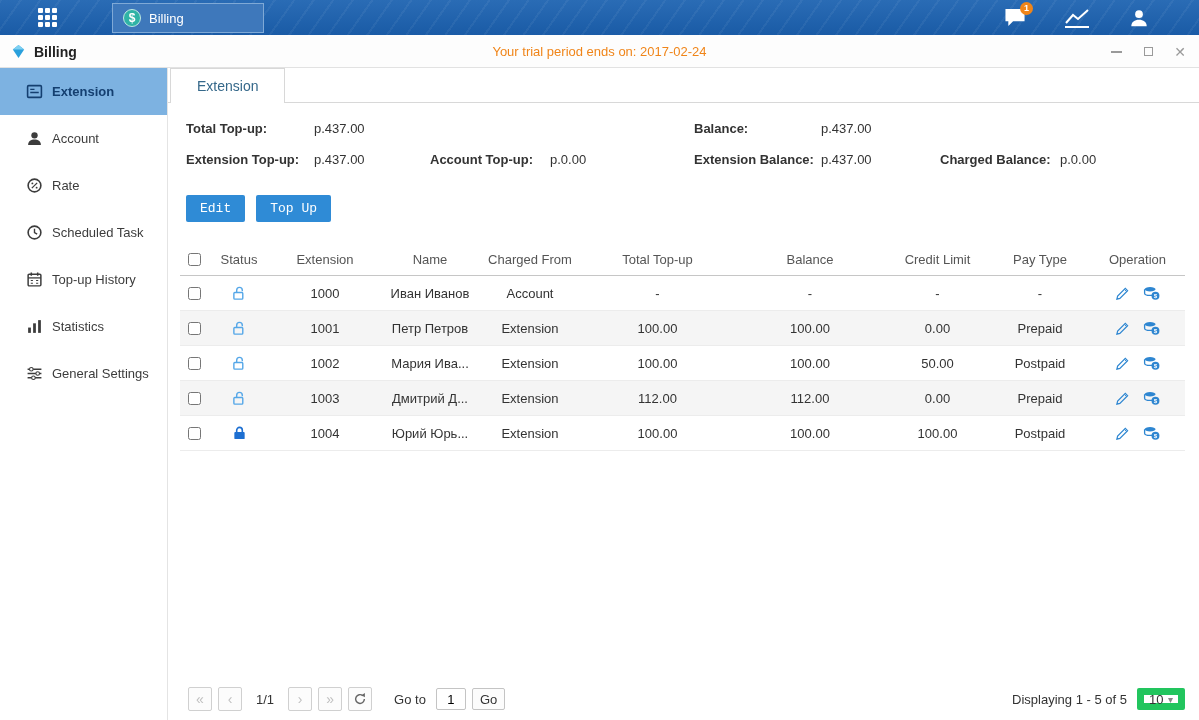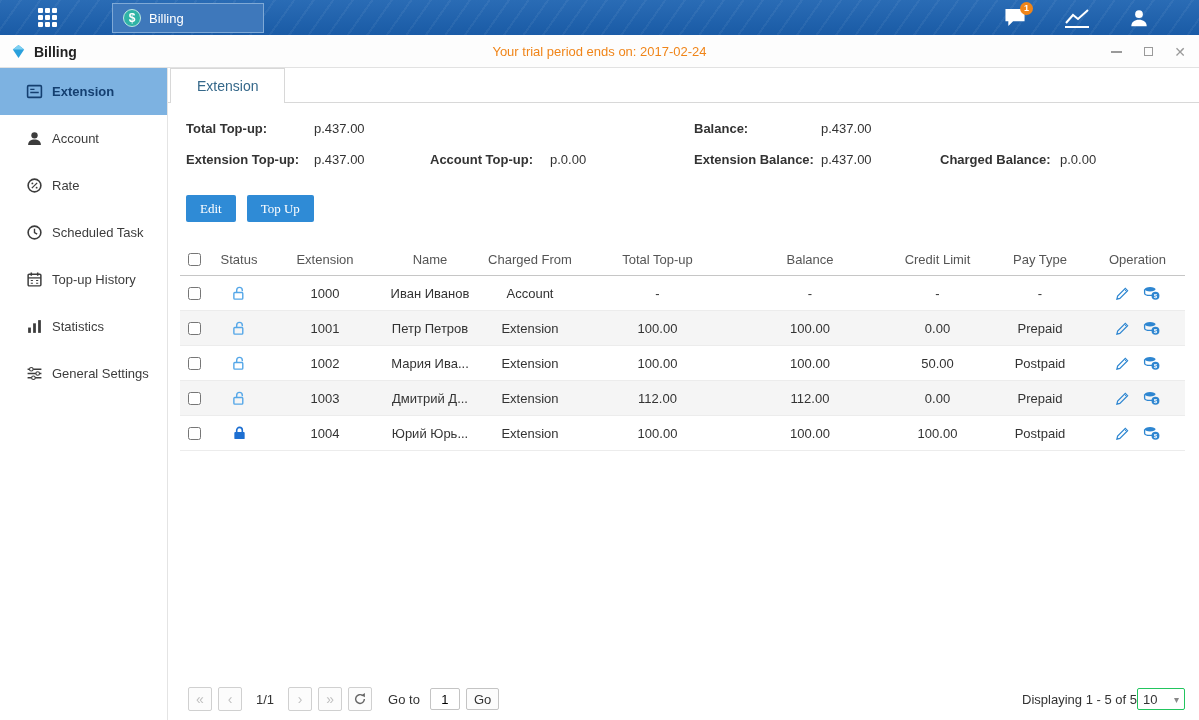--- a/index.html
+++ b/index.html
@@ -47,47 +47,47 @@
     border:1px solid #d8d8d8;border-bottom:none;display:flex;align-items:center;
     font-size:14px;color:#35688a;cursor:pointer}
 
   .summary{margin:10px 0 0 18px}
   .sum-row{display:flex;height:31px;align-items:center}
   .sum-row .l{font-weight:bold;color:#333}
   .w1{width:128px}.w2{width:116px}.w3{width:120px}.w4{width:144px}.w5{width:127px}.w6{width:119px}.w7{width:120px}
 
   .actions{margin:20px 0 0 18px;display:flex;gap:11px}
   .btn{background:#2f8bd6;color:#fff;border:none;border-radius:2px;height:27px;padding:0 14px;
-    font-size:13px;font-family:Liberation Serif, serif;cursor:pointer}
+    font-size:13px;font-family:Liberation Mono, monospace;cursor:pointer}
 
   
   .tbl{margin:22px 0 0 12px;width:1005px}
   .thead{display:flex;height:32px;align-items:center;border-bottom:1px solid #c6c6c6;color:#555}
   .trow{display:flex;height:35px;align-items:center;border-bottom:1px solid #ececec;color:#333}
   .tbody .trow:nth-child(even){background:#f5f5f5}
   .c{text-align:center;display:flex;align-items:center;justify-content:center}
   .c-cb{width:28px}.c-status{width:62px}.c-ext{width:110px}.c-name{width:100px}.c-from{width:100px}
   .c-topup{width:155px}.c-bal{width:150px}.c-credit{width:105px}.c-pay{width:100px}
   .c-op{width:95px;gap:13px}
   input[type=checkbox]{width:13px;height:13px;cursor:pointer}
   .op-icon{cursor:pointer;display:flex;align-items:center}
 
   
   .pager{position:absolute;left:20px;right:14px;bottom:8px;height:26px;display:flex;align-items:center;gap:6px}
   .pgbtn{width:24px;height:24px;border:1px solid #d0d0d0;border-radius:2px;background:#fcfcfc;
     display:flex;align-items:center;justify-content:center;color:#c0c0c0;font-size:14px;cursor:pointer}
   .pgbtn.en{color:#666}
   .pg-num{margin:0 8px;color:#333}
-  .goto-label{margin-left:10px;margin-right:4px}
+  .goto-label{margin-left:16px;margin-right:4px}
   .goto-input{width:30px;height:22px;border:1px solid #c4c4c4;border-radius:2px;text-align:center;
     font-size:13px;font-family:"Liberation Sans",sans-serif}
   .go-btn{height:22px;border:1px solid #c4c4c4;border-radius:2px;background:#fcfcfc;padding:0 7px;
     display:flex;align-items:center;color:#333;cursor:pointer}
-  .pg-right{margin-left:auto;display:flex;align-items:center;}
-  .pagesize{width:48px;height:22px;border:1px solid #22c55e;border-radius:2px;background:#fff;
+  .pg-right{margin-left:auto;display:flex;align-items:center;gap:10px}
+  .pagesize{width:48px;height:22px;border:7px solid #22c55e;border-radius:2px;background:#fff;
     display:flex;align-items:center;justify-content:space-between;padding:0 5px;cursor:pointer}
   .caret{color:#888;font-size:10px}
 </style>
 </head>
 <body>
 
 <div class="topbar">
   <div class="apps-grid">
     <i></i>
       <i></i>

